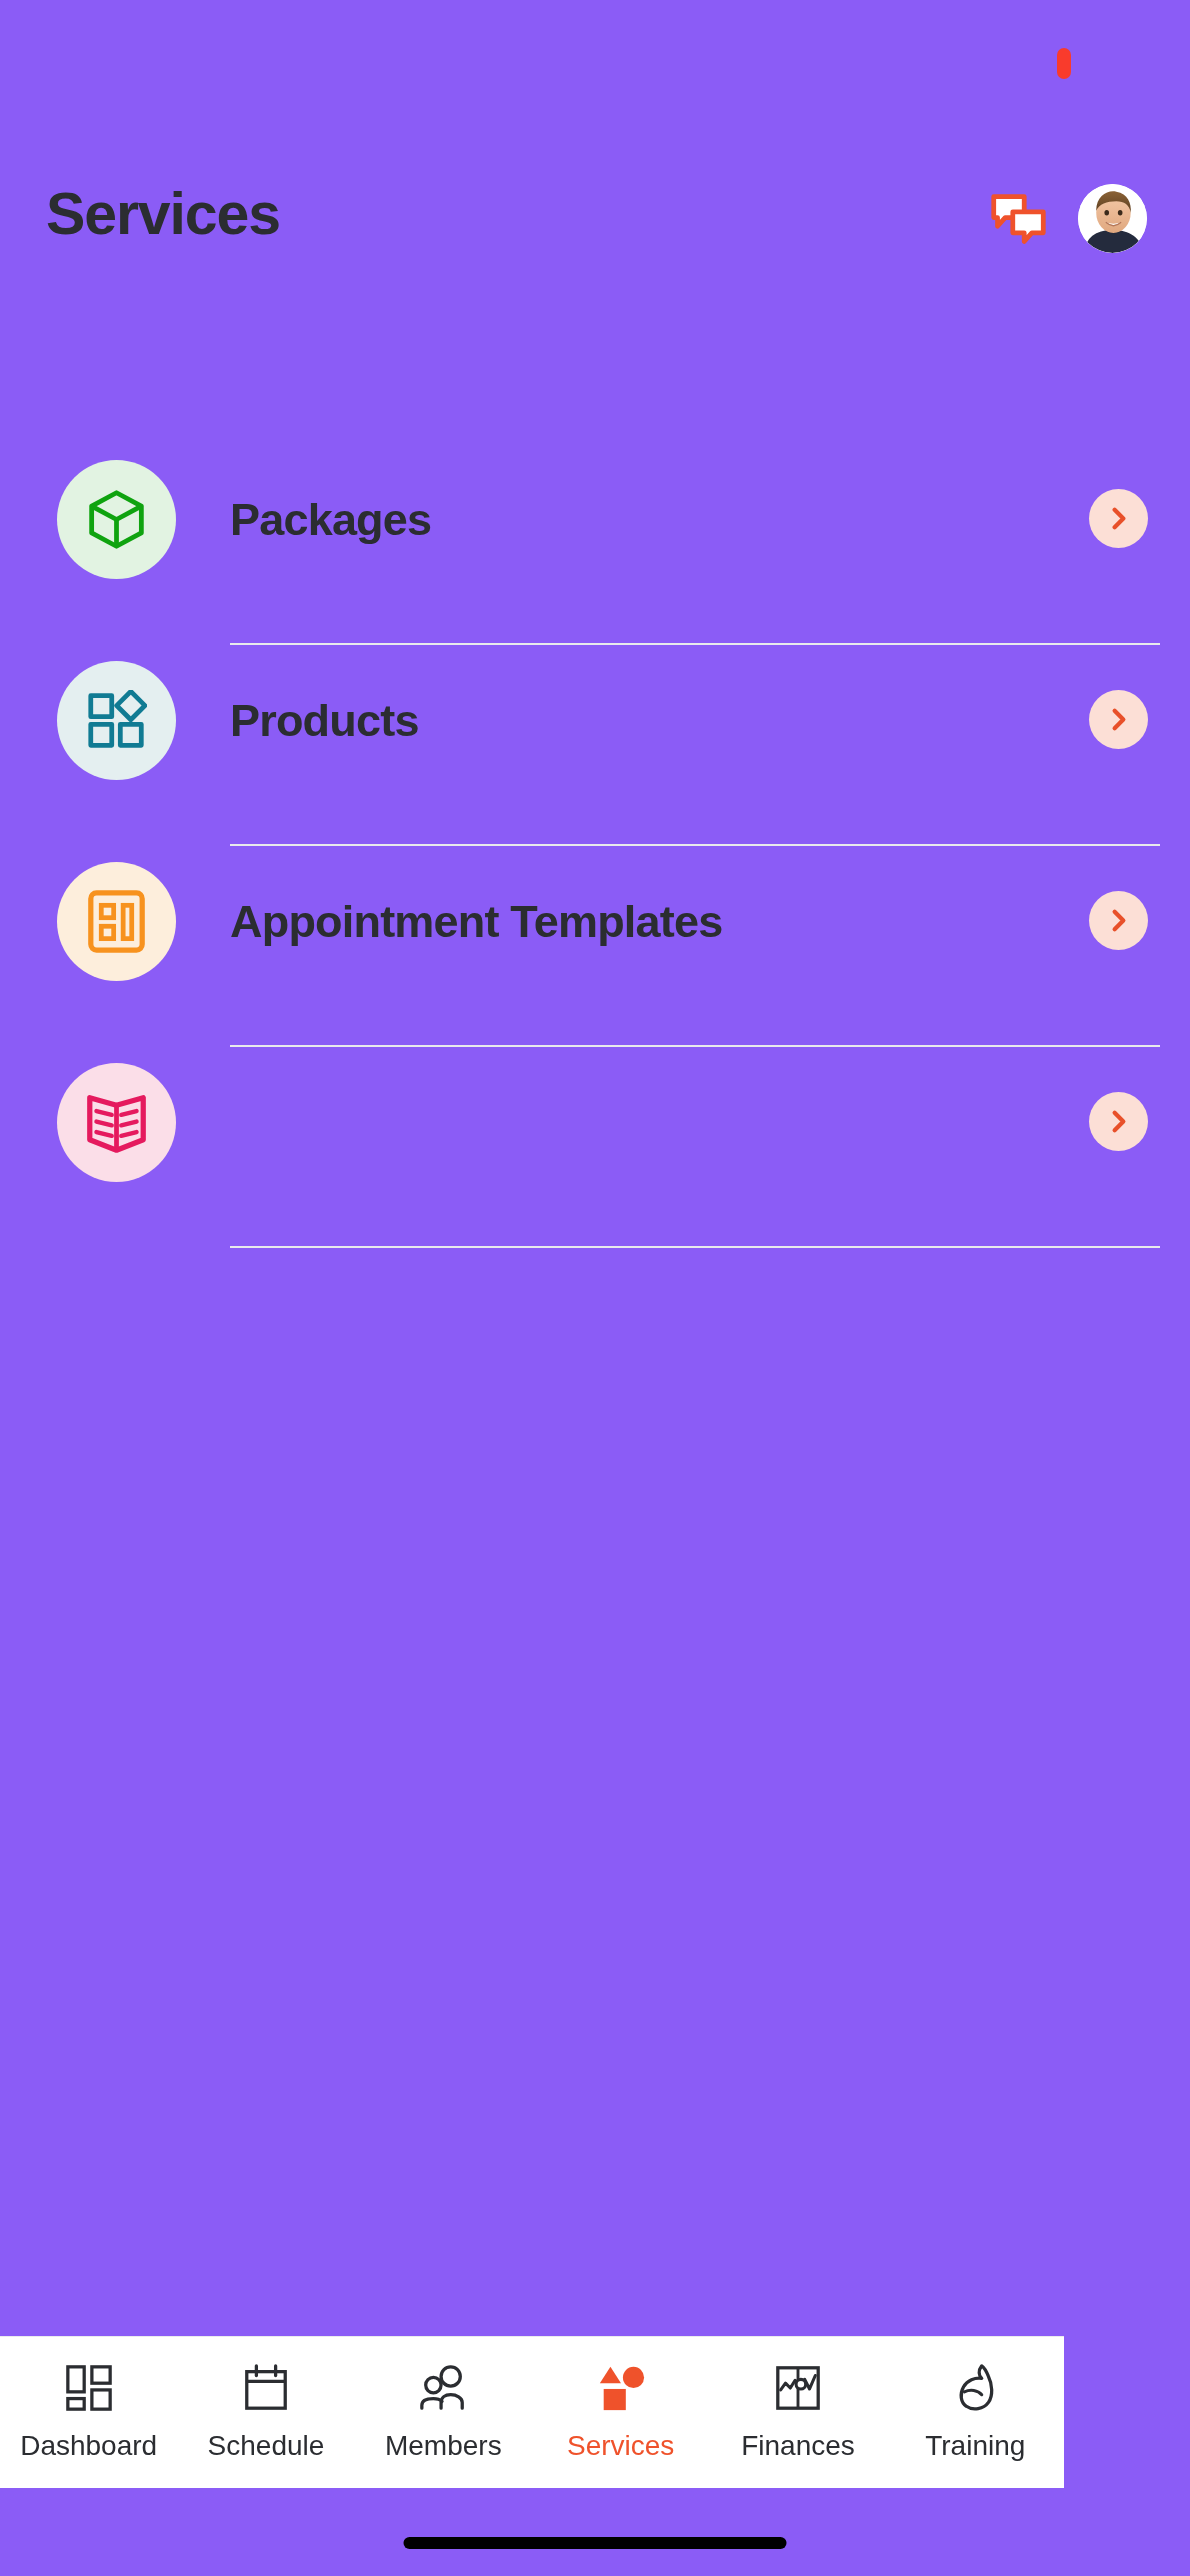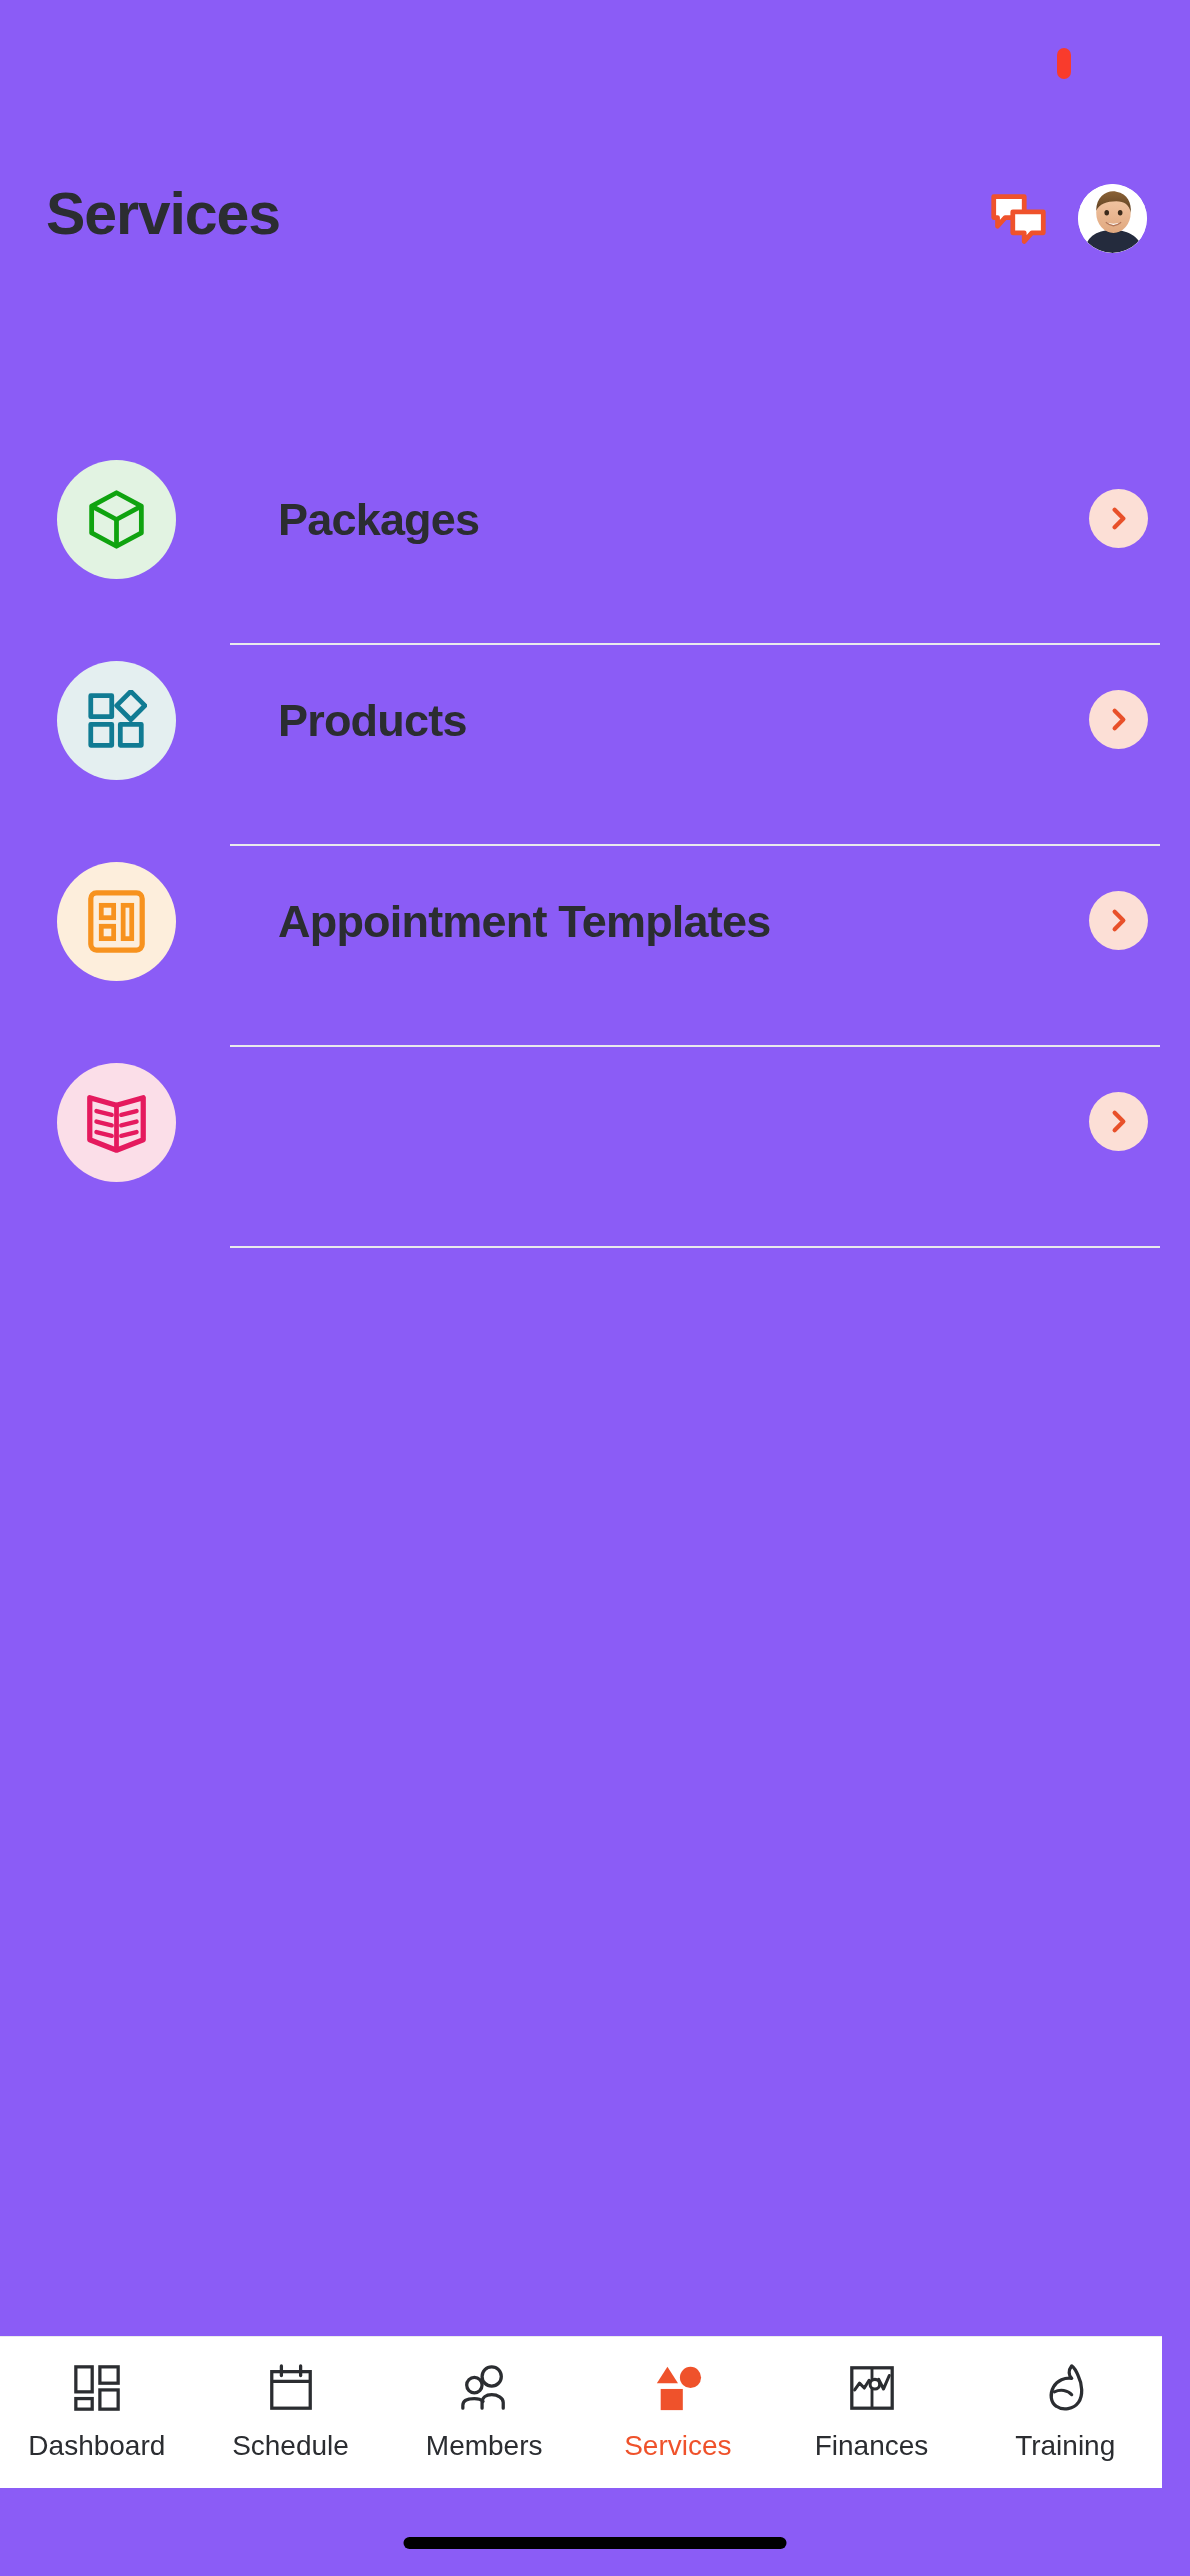--- a/index.html
+++ b/index.html
@@ -43,37 +43,37 @@
   .list-row { position:relative; height:201px; width:1190px; }
   .row-icon-wrap {
     position:absolute; left:57px; top:16.3px;
     width:119px; height:119px; border-radius:50%;
     display:flex; align-items:center; justify-content:center;
   }
   .row-icon-wrap svg { display:block; }
   .row-label {
     position:absolute; left:230px; top:40px;
     font-size:45px; font-weight:bold; letter-spacing:-0.8px;
-    color:#2B2D31; line-height:71px; white-space:nowrap;margin-left:48px;
+    color:#2B2D31; line-height:71px; white-space:nowrap;
   }
   .row-chevron {
     position:absolute; right:42px; top:45px;
     width:59px; height:59px; border-radius:50%;
     background:#FCDFD6;
     display:flex; align-items:center; justify-content:center;
   }
   .row-chevron svg { display:block; }
   .row-divider {
     position:absolute; left:230px; bottom:0px;
     width:930px; height:1.9px; background:#E9EAEC;
   }
 
   
   .bottom-nav {
-    position:absolute; left:0; bottom:88px; width:1162px; height:152px;
+    position:absolute; left:0; bottom:88px; width:1064px; height:152px;
     border-top:1.9px solid #EAEBEE; background:#fff;
     display:flex; align-items:center;
   }
   .nav-item {
     flex:1 1 0; height:100%;
     display:flex; flex-direction:column; align-items:center;
     padding-top:23px; gap:13.4px;
   }
   .nav-icon { height:56px; display:flex; align-items:center; justify-content:center; }
   .nav-icon svg { display:block; }

